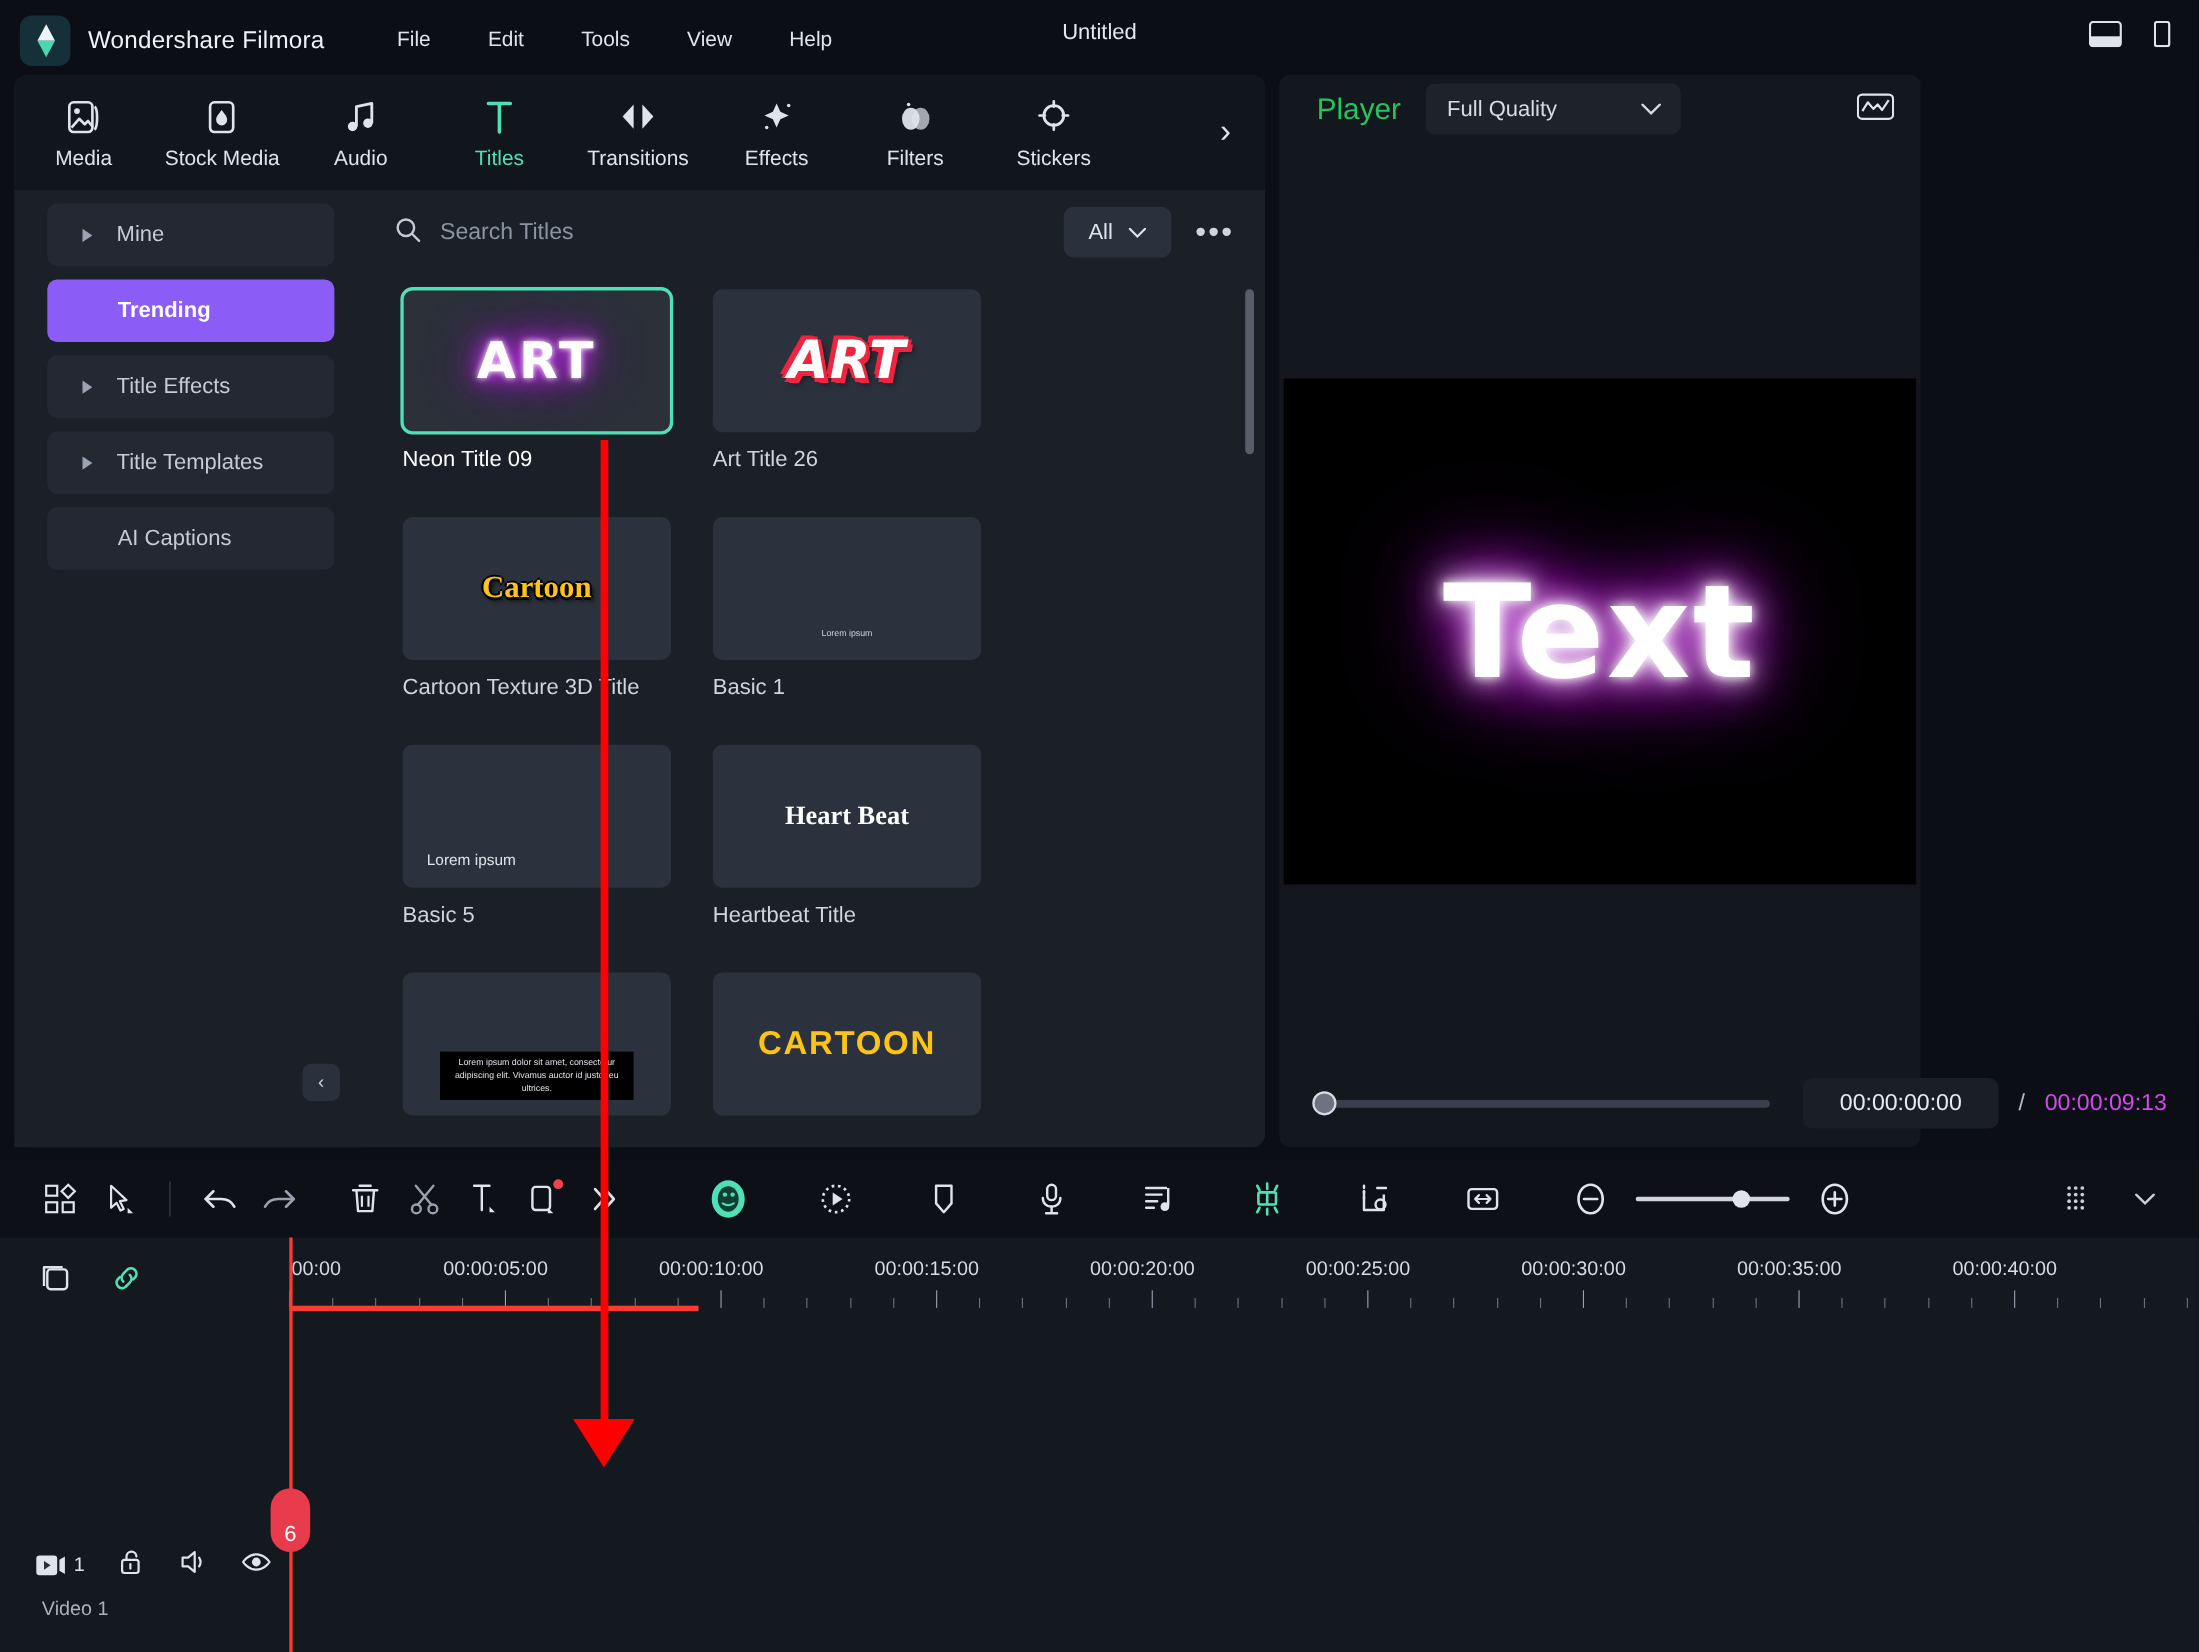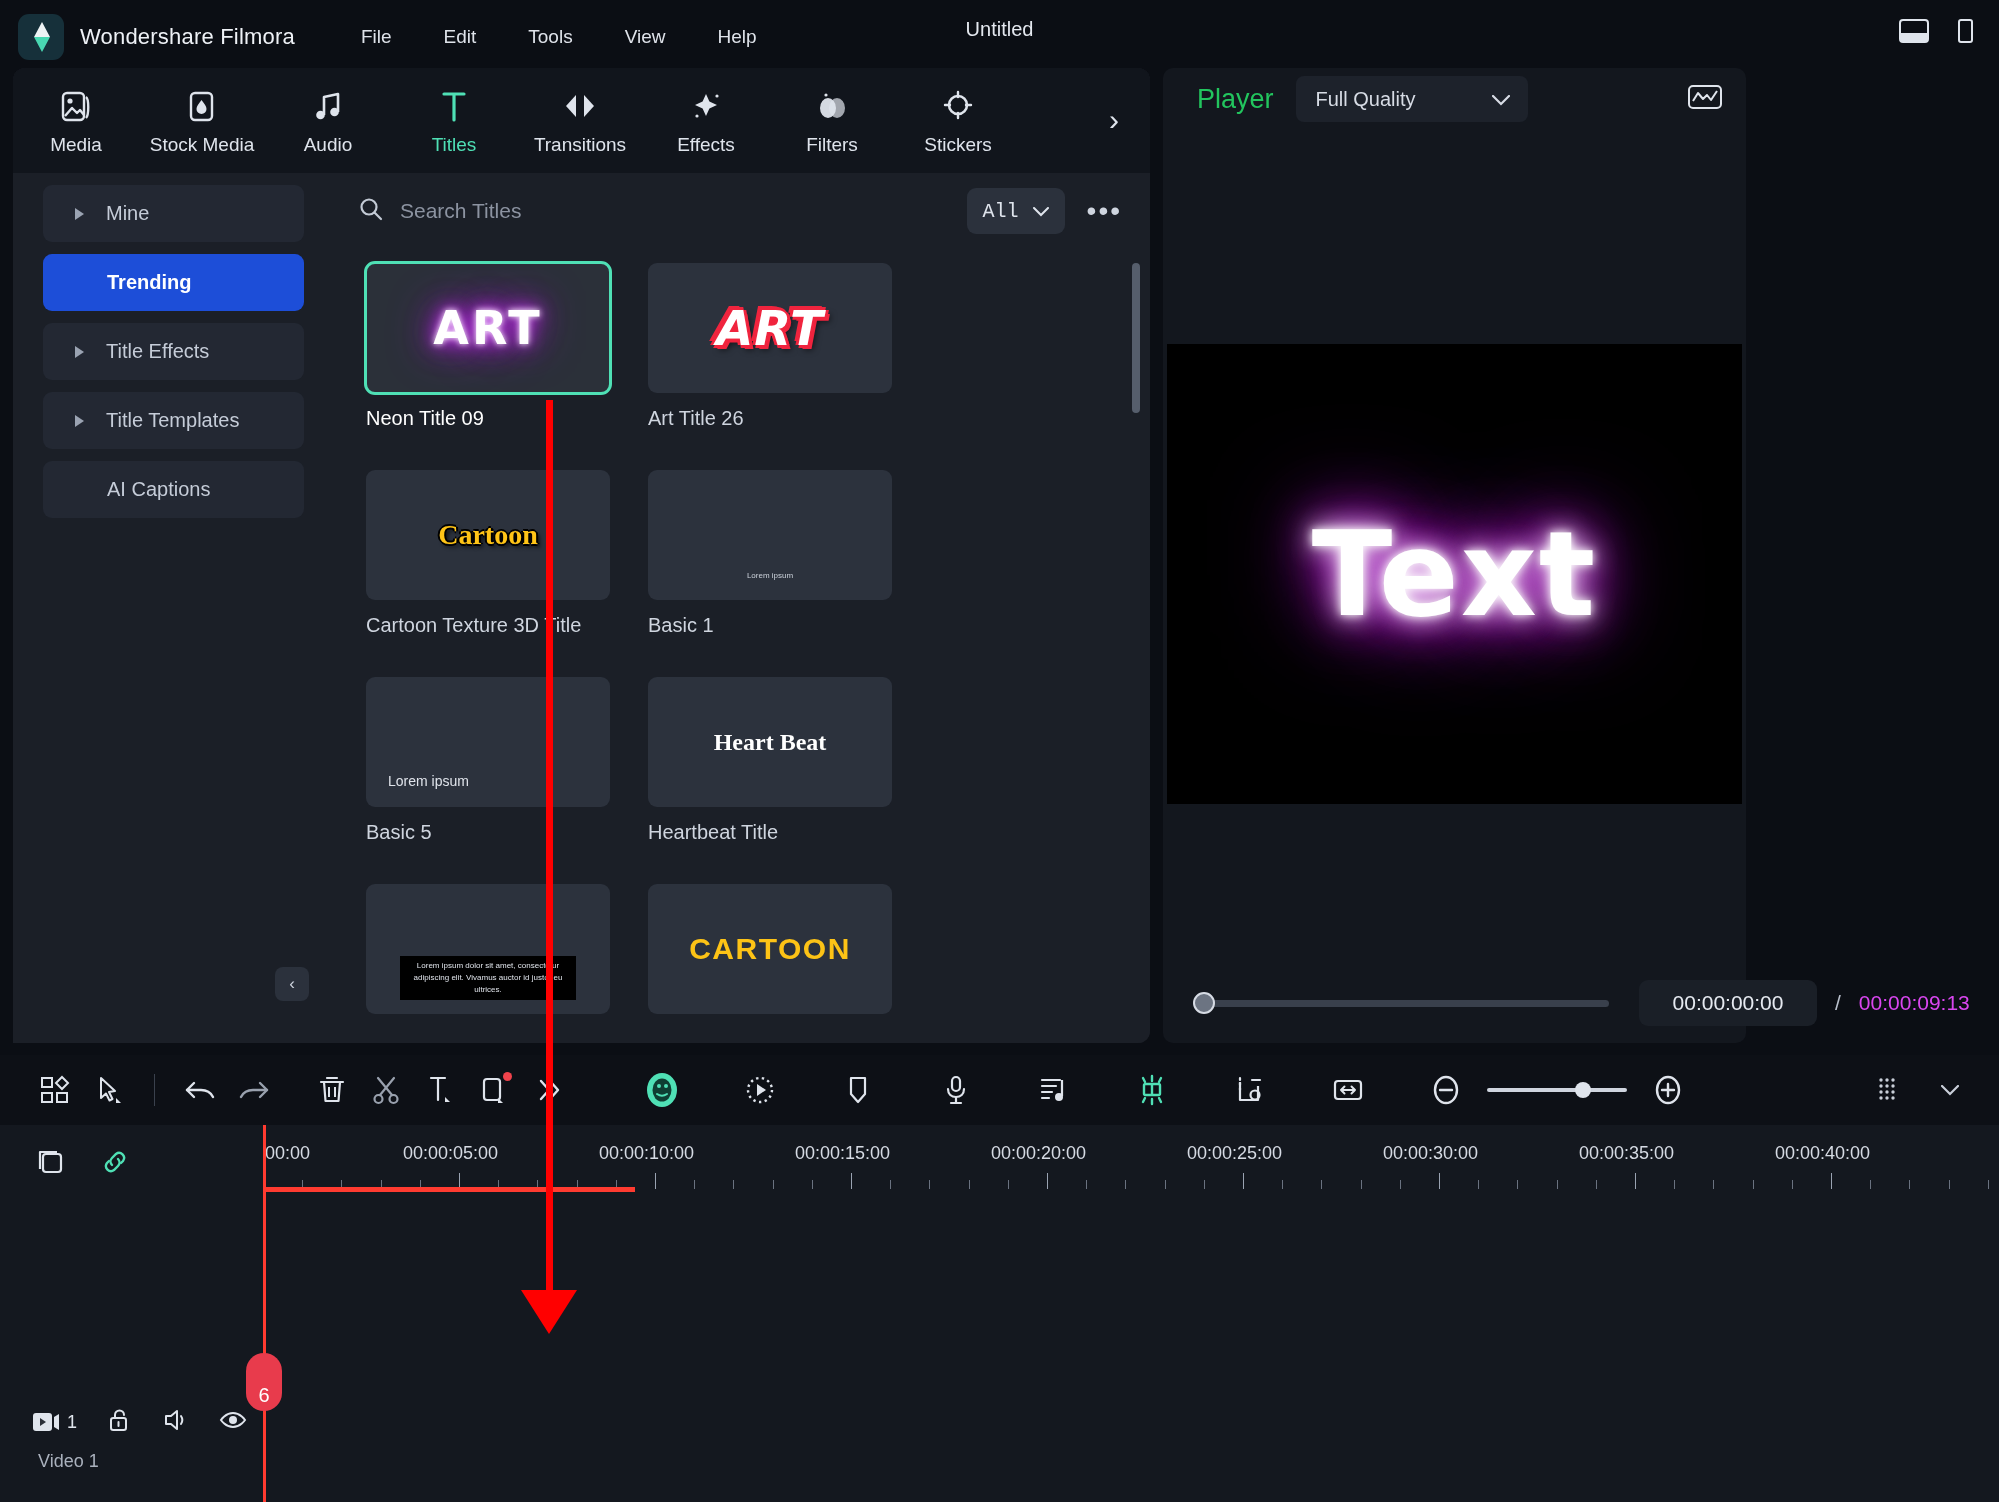--- a/index.html
+++ b/index.html
@@ -63,41 +63,41 @@
     display:flex; align-items:center; justify-content:center; color:#dfe4ec; font-size:30px;
   }
 
   
   .sidebar { position:absolute; left:0; top:105px; width:317px; bottom:0; background:#1b1f27; }
   .side-item {
     margin:12px 26px 0 30px; height:57px; border-radius:9px;
     display:flex; align-items:center; padding-left:32px; gap:22px;
     background:#232833; font-size:20px; color:#c5ccd8; cursor:default;
   }
-  .side-item.sel { background:#1d4ed8; color:#fff; font-weight:bold; padding-left:64px; }
+  .side-item.sel { background:#8b5cf6; color:#fff; font-weight:bold; padding-left:64px; }
   .side-item.plain { padding-left:64px; }
   .caret { width:0;height:0;border-top:6px solid transparent;border-bottom:6px solid transparent;border-left:9px solid #9aa3b2;}
   .collapse-btn {
     position:absolute; left:262px; bottom:42px; width:34px; height:34px; border-radius:8px;
     background:#2b313c; display:flex; align-items:center; justify-content:center; color:#cfd5df; font-size:17px;
   }
 
   
   .browser { position:absolute; left:317px; top:105px; right:0; bottom:0; background:#1b1f27; border-radius:0 0 12px 0;}
   .searchrow { height:76px; display:flex; align-items:center; padding:0 20px 0 28px; }
   .search-ic { margin-right:16px; }
   .search-input {
     flex:1; background:transparent; border:0; outline:0; font-size:21px;
     color:#dbe1ea; font-family:"Liberation Sans", sans-serif;
   }
   .search-input::placeholder { color:#8c93a1; }
   .filter-pill {
     background:#2b313c; border-radius:9px; height:46px; width:98px;
     display:flex; align-items:center; justify-content:center; gap:14px;
-    font-size:20px; color:#dfe4ec; margin-right:14px;font-family:Liberation Mono, monospace;
+    font-size:20px; color:#dfe4ec; margin-right:14px;
   }
   .dots { font-size:28px; color:#cfd5df; letter-spacing:2px; padding:0 8px; }
   .gridwrap { position:absolute; left:0; right:0; top:76px; bottom:0; overflow:hidden; }
   .grid { padding:14px 0 0 36px; display:flex; flex-wrap:wrap; gap:40px 38px; }
   .tile { width:244px; }
   .thumb {
     width:244px; height:130px; border-radius:9px; background:#2c323d;
     display:flex; align-items:center; justify-content:center; overflow:hidden; position:relative;
   }
   .tile.selected .thumb { outline:3px solid #4fe0b5; outline-offset:-1px; background:#2b3039; }

